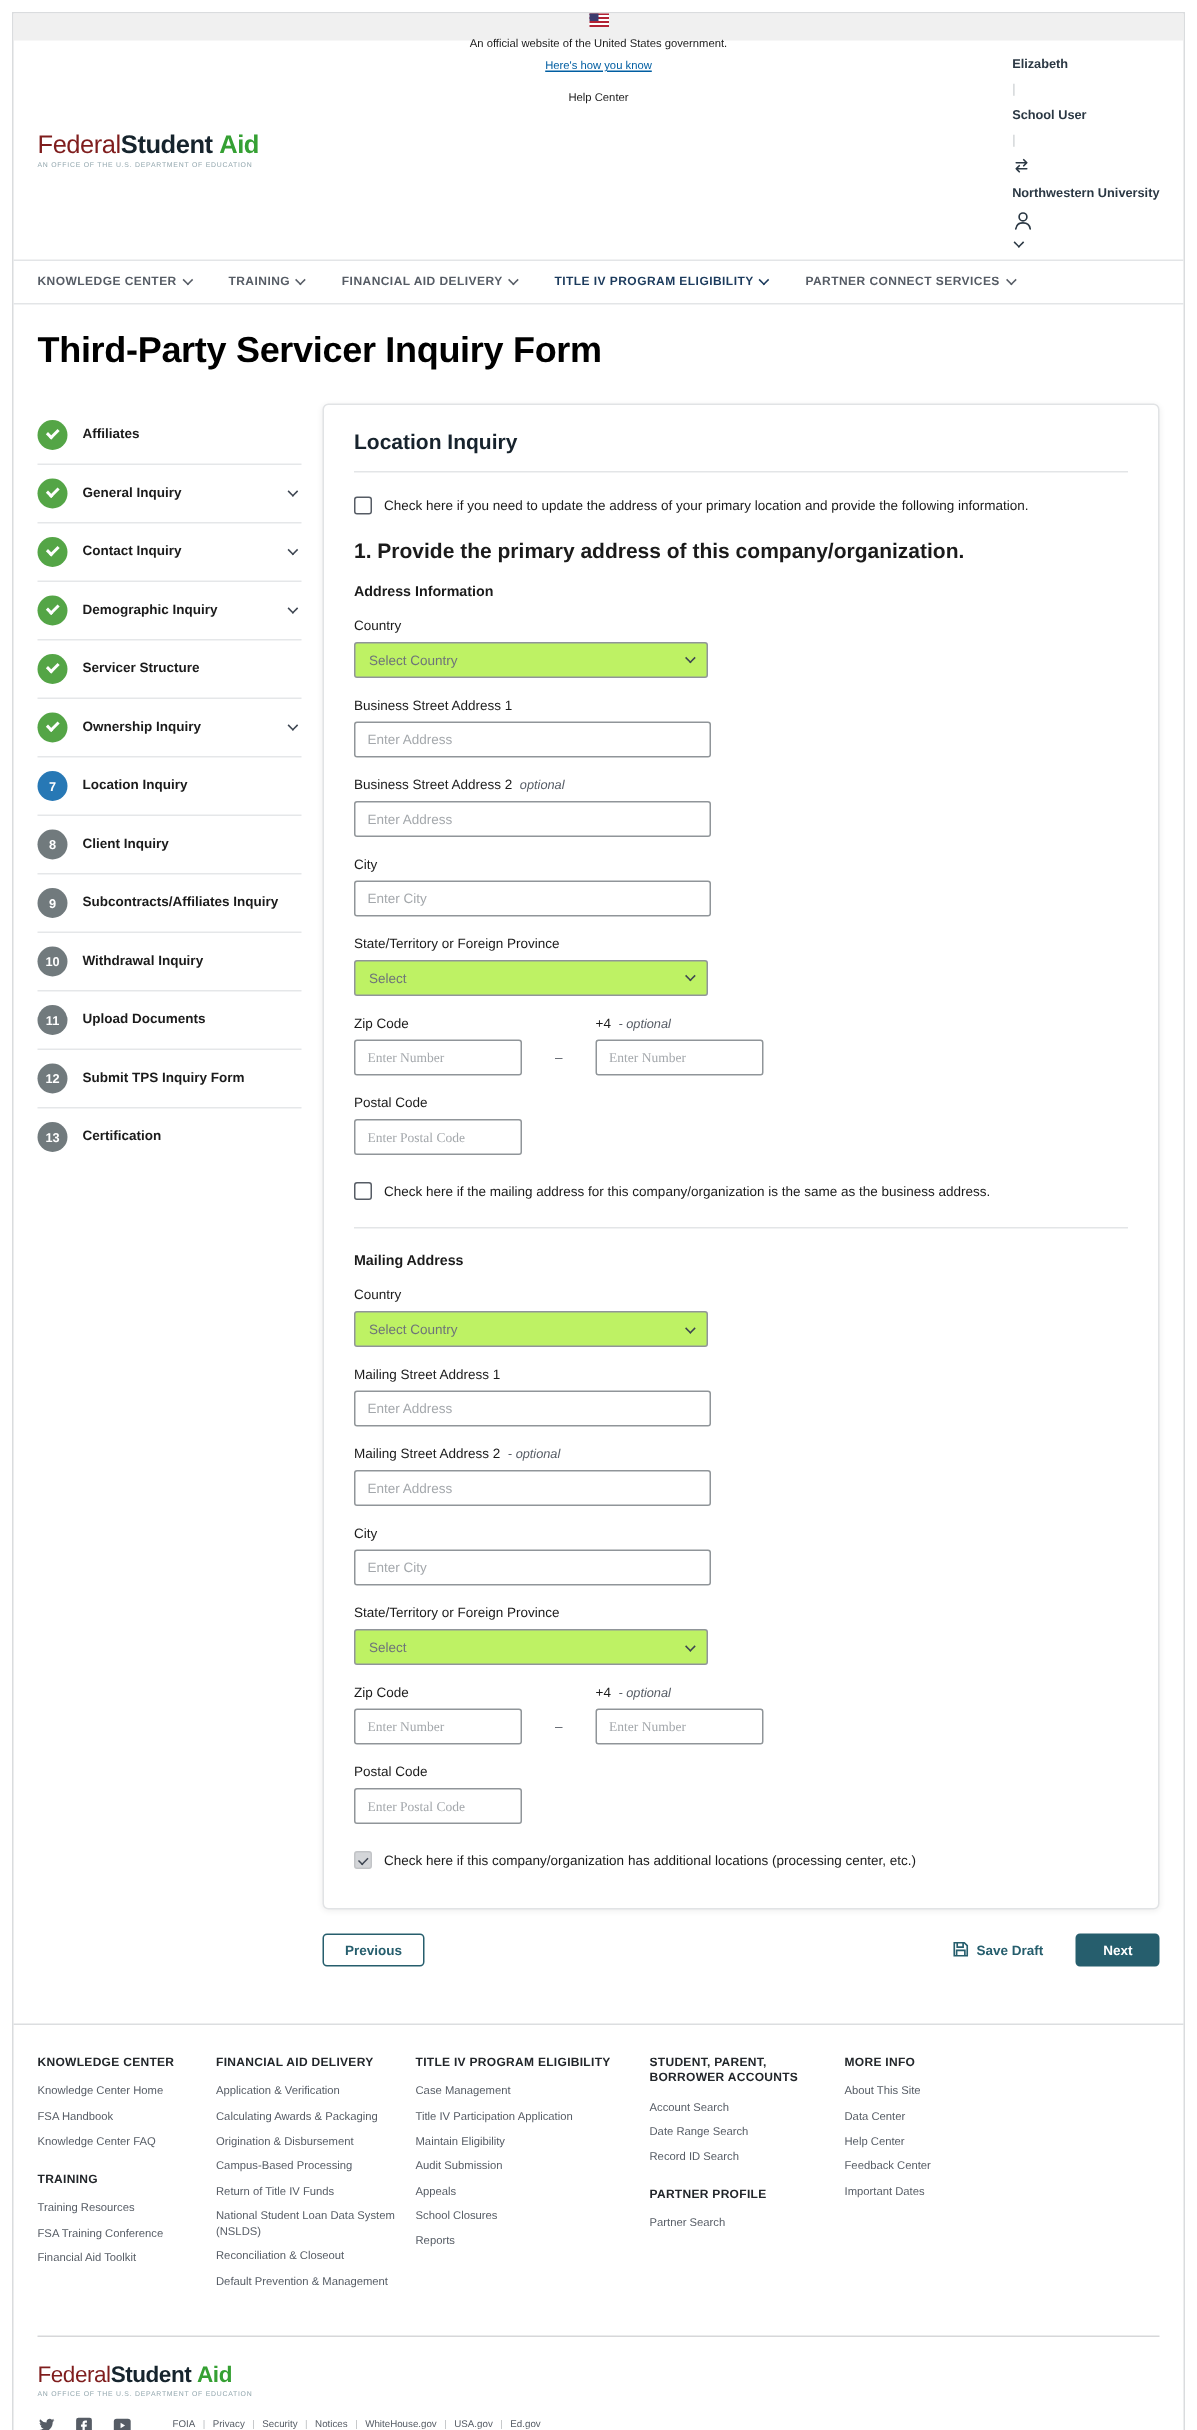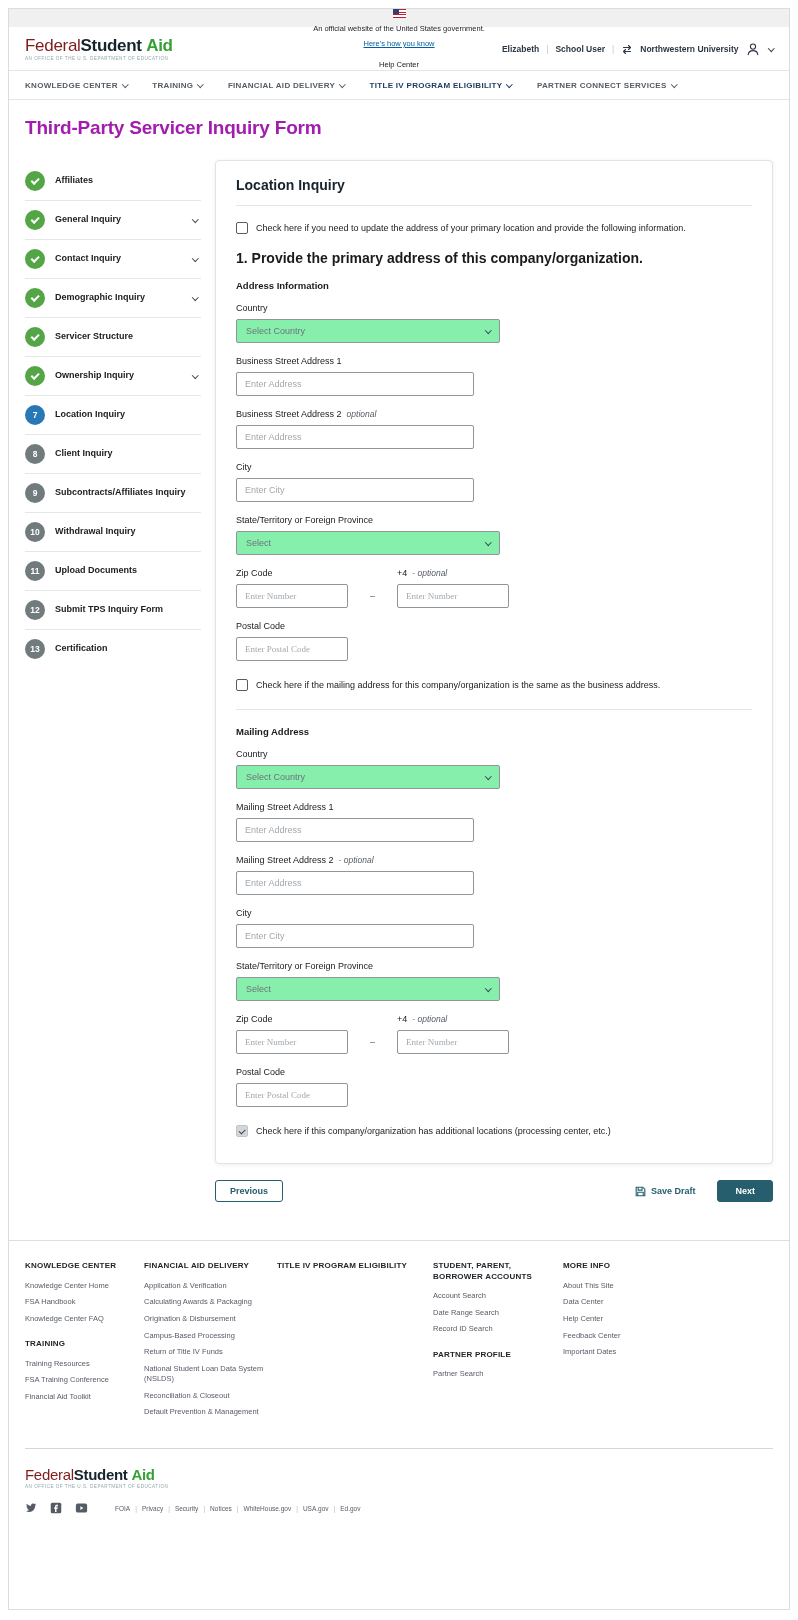--- a/index.html
+++ b/index.html
@@ -16,34 +16,34 @@
   .gov-spacer { flex:1; }
   .help-link { color:#1b1b1b; text-decoration:none; cursor:pointer; }
 
   
   header { display:flex; align-items:center; padding:10px 16px 9px; }
   .logo-main { font-size:17px; line-height:1; letter-spacing:-0.3px; }
   .logo-federal { color:#7f1d1d; font-weight:400; }
   .logo-student { color:#16242d; font-weight:700; }
   .logo-aid { color:#35a033; font-weight:700; }
   .logo-tag { font-size:4.6px; color:#93a7ae; letter-spacing:0.5px; margin-top:2px; }
-  .user { margin-left:auto; display:flex; align-items:center; gap:7px; font-size:8.5px; font-weight:700; color:#2b3844; }
+  .user { margin-left:auto; display:flex; align-items:flex-start; gap:7px; font-size:8.5px; font-weight:700; color:#2b3844;flex-direction:column; }
   .user-sep { color:#c5c9cc; font-weight:400; }
   .icon-svg { display:block; }
   .user-chev { margin-left:2px; }
 
   .chev { width:4.5px; height:4.5px; border-right:1.3px solid currentColor; border-bottom:1.3px solid currentColor; transform:rotate(45deg); display:inline-block; margin-top:-2px; }
 
   
   nav { display:flex; align-items:center; gap:25px; height:30px; padding:0 16px; border-top:1px solid #e3e5e7; border-bottom:1px solid #e3e5e7; }
   .nav-item { display:flex; align-items:center; gap:5px; font-size:8px; font-weight:700; letter-spacing:0.3px; color:#565c65; cursor:pointer; }
   .nav-item.active { color:#1b3a5c; }
 
   
-  .page-title { font-size:19px; font-weight:700; color:#a21caf; margin:17px 16px 21px; letter-spacing:-0.2px; }
+  .page-title { font-size:24px; font-weight:700; color:#000000; margin:17px 16px 21px; letter-spacing:-0.2px; }
 
   
   .content { display:flex; align-items:flex-start; gap:14px; padding:0 16px; }
   aside { width:176px; flex:none; padding-top:2px; }
   .step { display:flex; align-items:center; gap:10px; padding:9px 0; border-bottom:1px solid #e5e7e9; cursor:pointer; }
   .step:last-child { border-bottom:none; }
   .scircle { width:20px; height:20px; border-radius:50%; flex:none; display:flex; align-items:center; justify-content:center; color:#fff; font-size:8.5px; font-weight:700; }
   .step.done    .scircle { background:#54a546; }
   .step.current .scircle { background:#2778b5; }
   .step.pending .scircle { background:#717a7d; }
@@ -65,21 +65,21 @@
   .question { font-size:14px; font-weight:700; margin:0 0 14px; }
   .sec-h { font-size:9.5px; font-weight:700; margin:0 0 12px; }
 
   .fld { margin-bottom:13px; }
   .lblrow { display:flex; align-items:baseline; gap:5px; margin-bottom:6px; }
   .lbl { font-size:9px; color:#1b1b1b; }
   .opt { font-size:8.5px; color:#565c65; font-style:italic; }
   .inp { width:238px; height:24px; border:1px solid #909599; border-radius:2px; padding:0 8px; font-size:9px; font-family:inherit; color:#1b1b1b; background:#fff; }
   .inp::placeholder { color:#a4a8ac; }
   .inp.small { width:112px;font-family:Liberation Serif, serif; }
-  .sel { width:264px; height:24px; border:1px solid #909599; border-radius:2px; padding:0 9px; display:flex; align-items:center; justify-content:space-between; font-size:9px; color:#6e7479; background:#86efac; cursor:pointer; }
+  .sel { width:236px; height:24px; border:1px solid #909599; border-radius:2px; padding:0 9px; display:flex; align-items:center; justify-content:space-between; font-size:9px; color:#6e7479; background:#bef264; cursor:pointer; }
   .sel-chev { color:#3d4551; }
   .ziprow { display:flex; align-items:flex-end; gap:22px; }
   .zipdash { font-size:9px; color:#565c65; padding-bottom:7px; }
 
   
   .btn-row { display:flex; align-items:center; margin:16px 0 38px; }
   .btn { font-family:inherit; font-size:9px; font-weight:700; border-radius:3px; cursor:pointer; }
   .btn.outline { background:#fff; color:#265e6d; border:1.5px solid #265e6d; padding:5px 14px; }
   .btn.ghost { background:none; border:none; color:#265e6d; display:flex; align-items:center; gap:5px; margin-left:auto; margin-right:20px; padding:4px 2px; }
   .btn.solid { background:#265e6d; color:#fff; border:1.5px solid #265e6d; padding:5px 17px; }
@@ -445,20 +445,29 @@
               <li class="flink">Return of Title IV Funds</li>
               <li class="flink">National Student Loan Data System (NSLDS)</li>
               <li class="flink">Reconciliation &amp; Closeout</li>
               <li class="flink">Default Prevention &amp; Management</li>
             </ul>
         </div>
       </div>
       <div class="fcol3">
         <div class="fsec">
           <h4 class="fh">TITLE IV PROGRAM ELIGIBILITY</h4>
+          <ul class="flinks">
+              <li class="flink">Case Management</li>
+              <li class="flink">Title IV Participation Application</li>
+              <li class="flink">Maintain Eligibility</li>
+              <li class="flink">Audit Submission</li>
+              <li class="flink">Appeals</li>
+              <li class="flink">School Closures</li>
+              <li class="flink">Reports</li>
+            </ul>
         </div>
       </div>
       <div class="fcol4">
         <div class="fsec">
           <h4 class="fh">STUDENT, PARENT, BORROWER ACCOUNTS</h4>
           <ul class="flinks">
               <li class="flink">Account Search</li>
               <li class="flink">Date Range Search</li>
               <li class="flink">Record ID Search</li>
             </ul>

